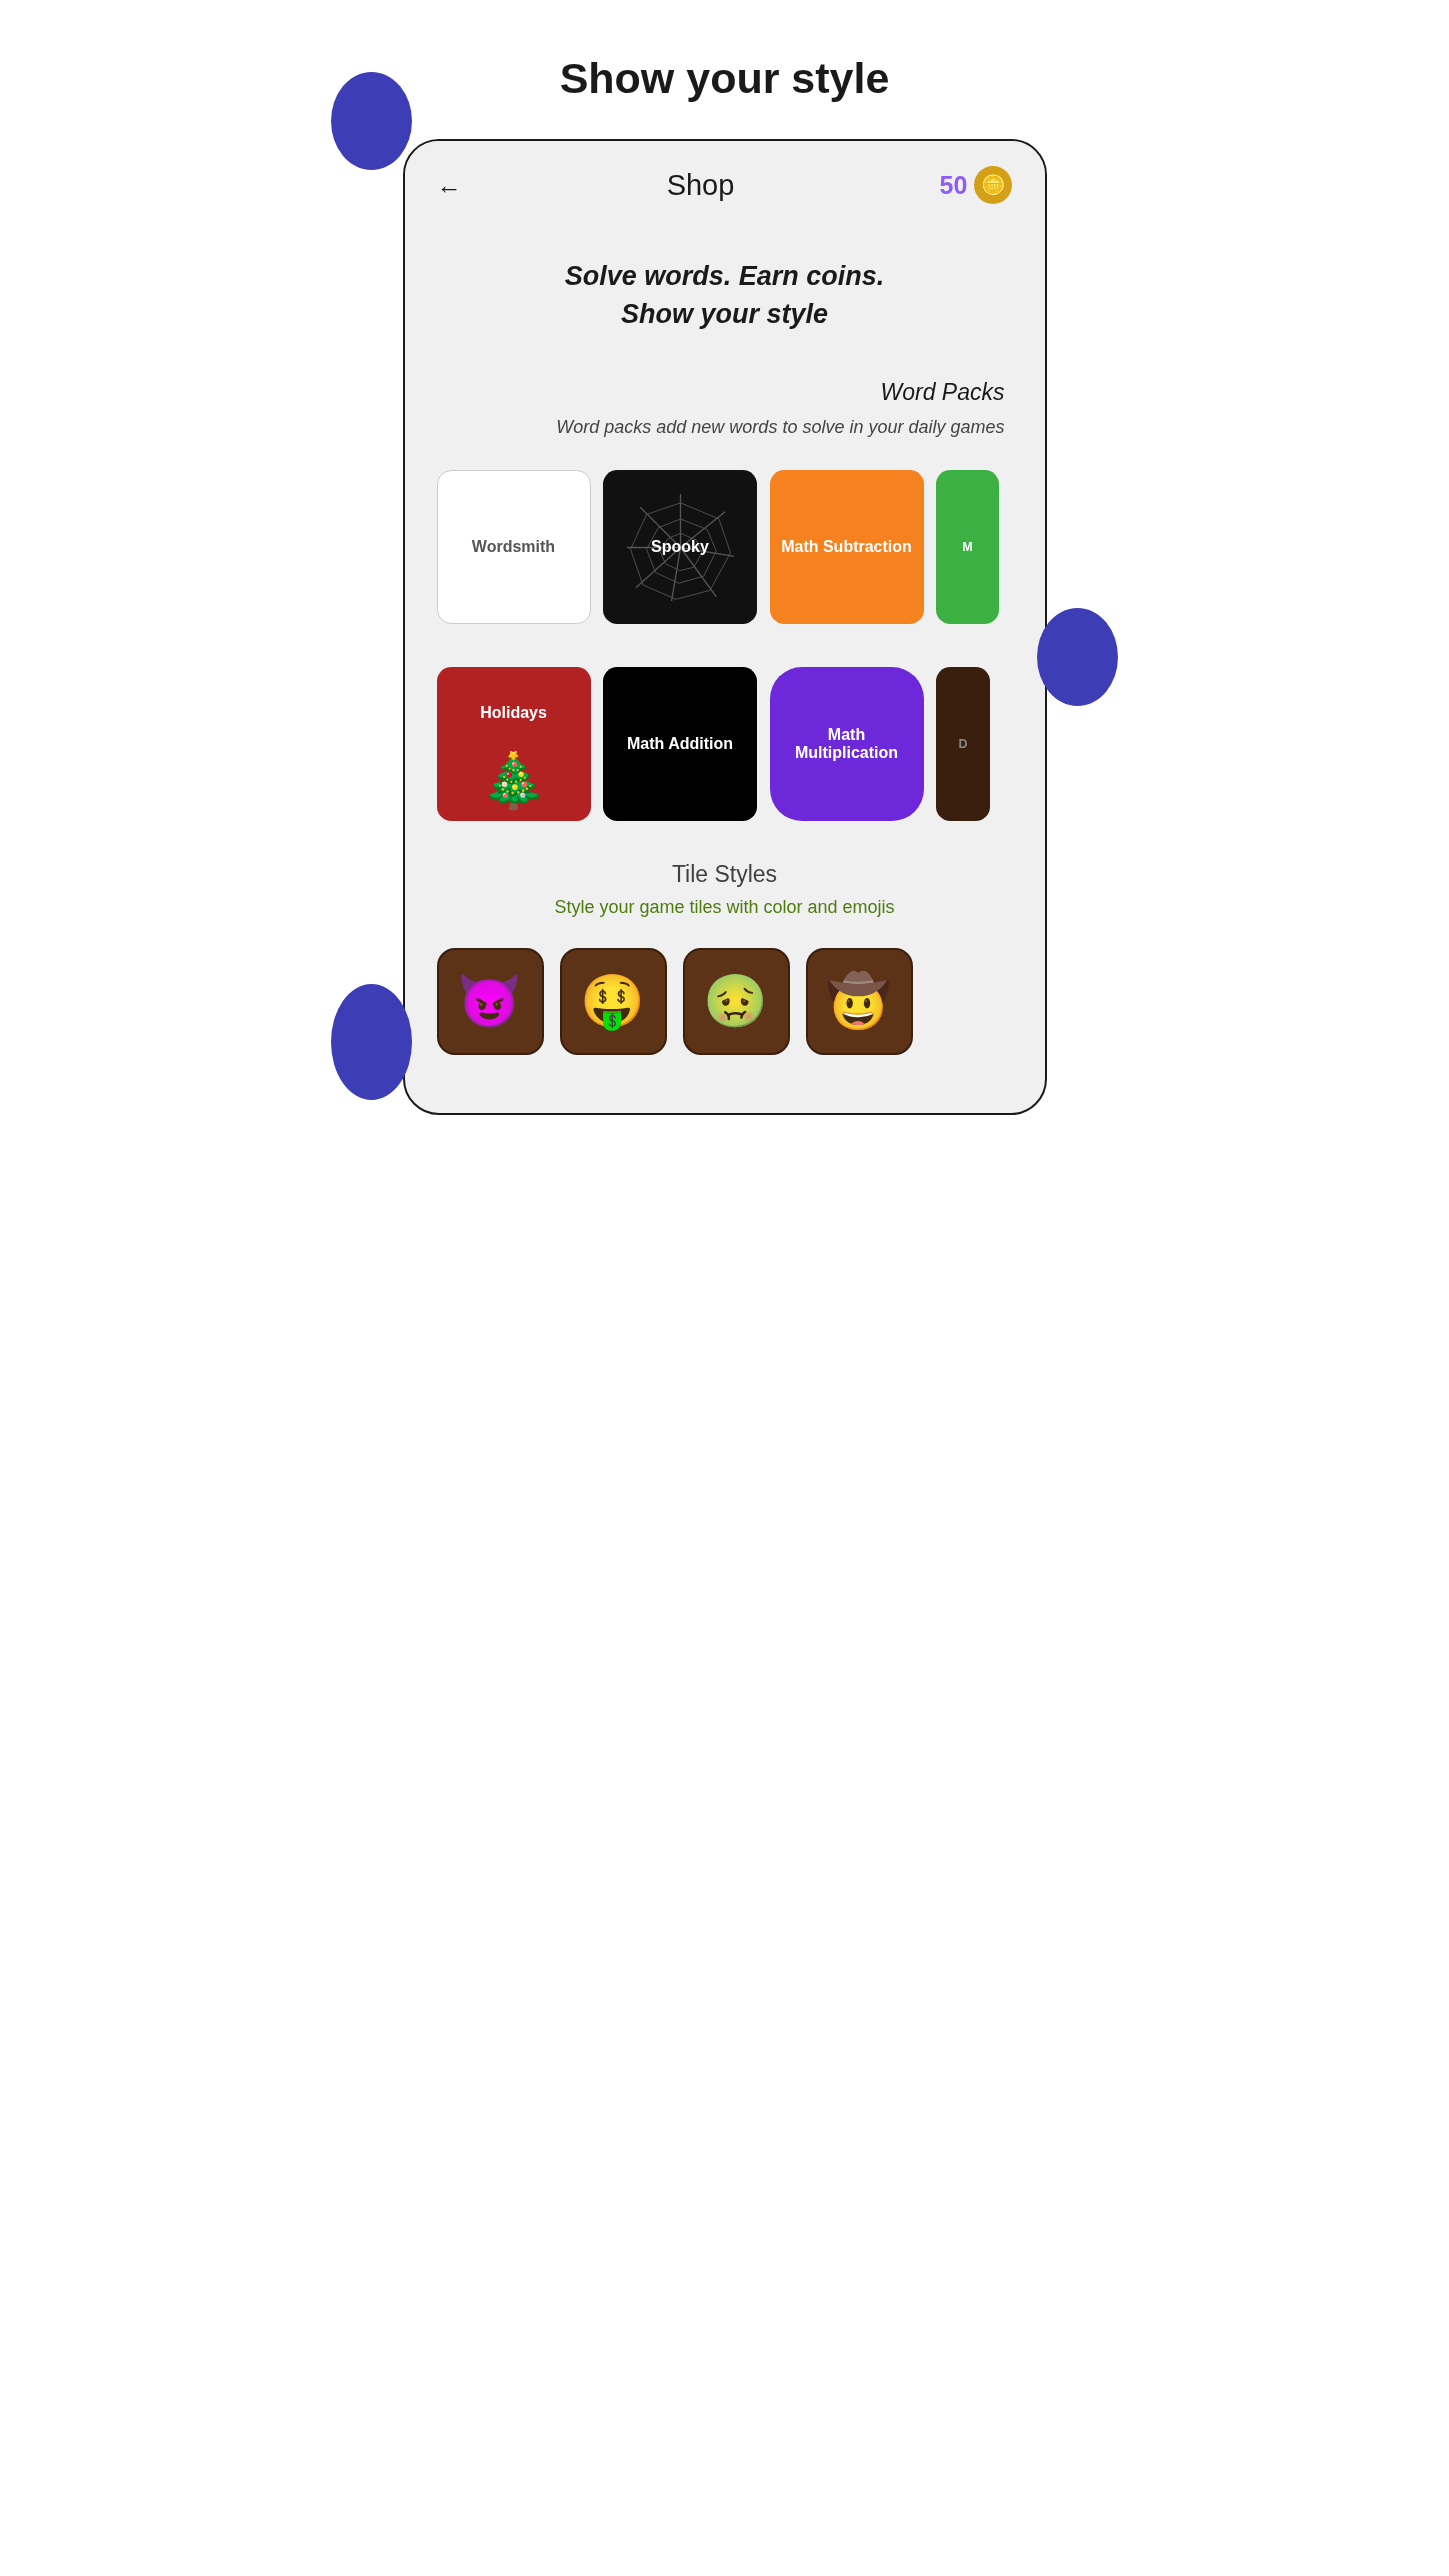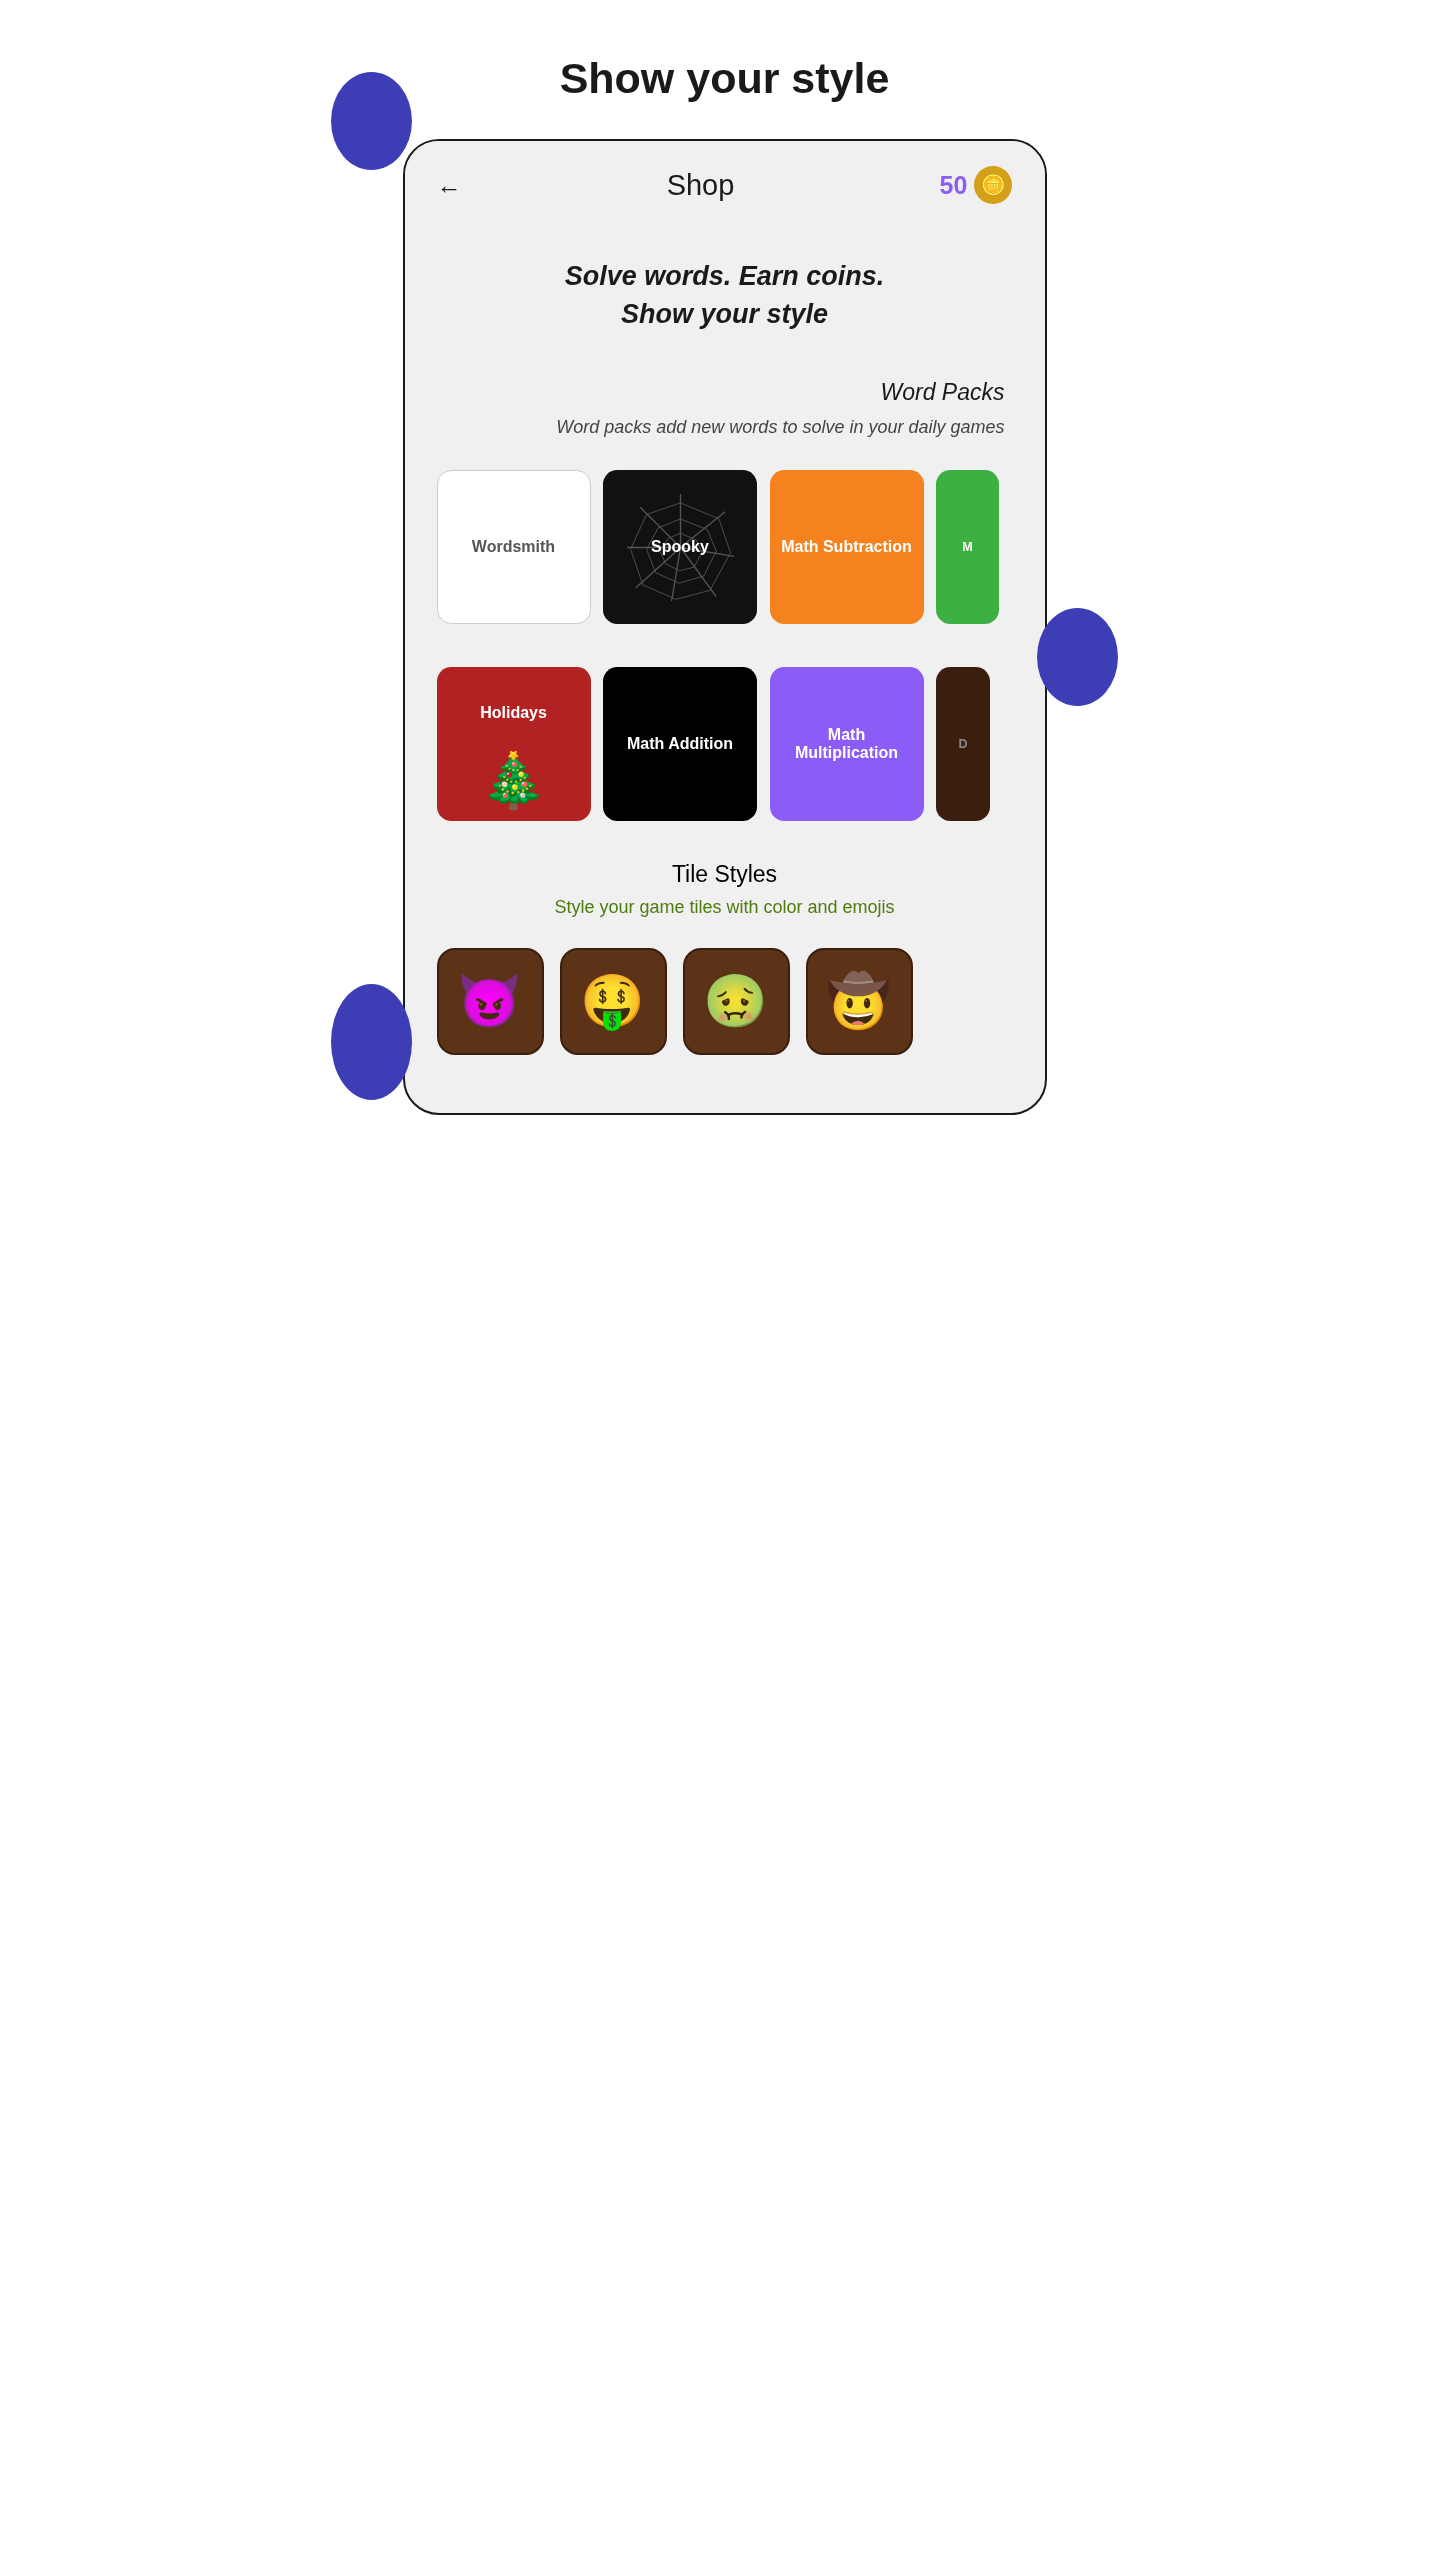--- a/index.html
+++ b/index.html
@@ -237,21 +237,22 @@
 
     .pack-addition {
       background: #000000;
     }
 
     .pack-addition .pack-card-label {
       color: #ffffff;
     }
 
     .pack-multiplication {
-      background: #8b5cf6;
+      background: #6d28d9;
+      border-radius: 32px;
     }
 
     .pack-multiplication .pack-card-label {
       color: #ffffff;
     }
 
     .pack-dark {
       background: #3a1f0f;
       width: 54px;
     }
@@ -267,21 +268,21 @@
 
     
     .tile-section-header {
       text-align: center;
       padding: 18px 36px 9px;
     }
 
     .tile-section-title {
       font-size: 23px;
       font-weight: 500;
-      color: #000000;
+      color: #404040;
       margin-bottom: 9px;
     }
 
     .tile-section-desc {
       font-size: 18px;
       color: #4d7c0f;
     }
 
     .tiles-row {
       display: flex;

